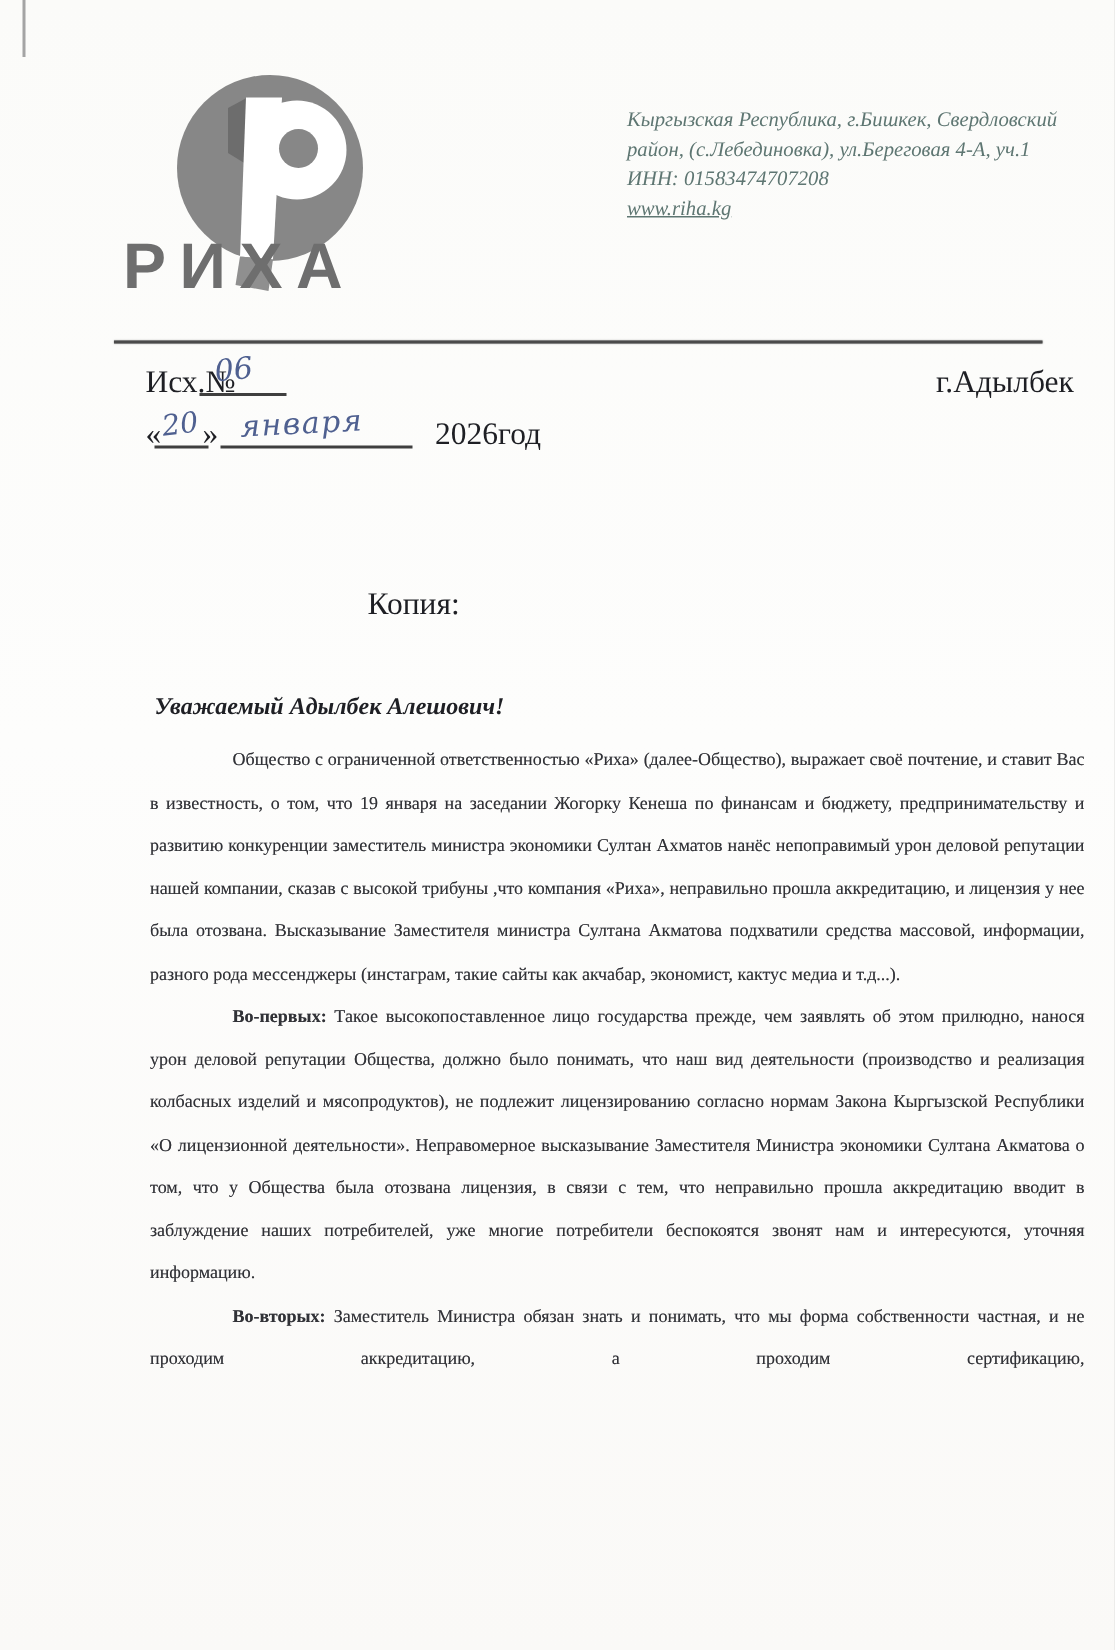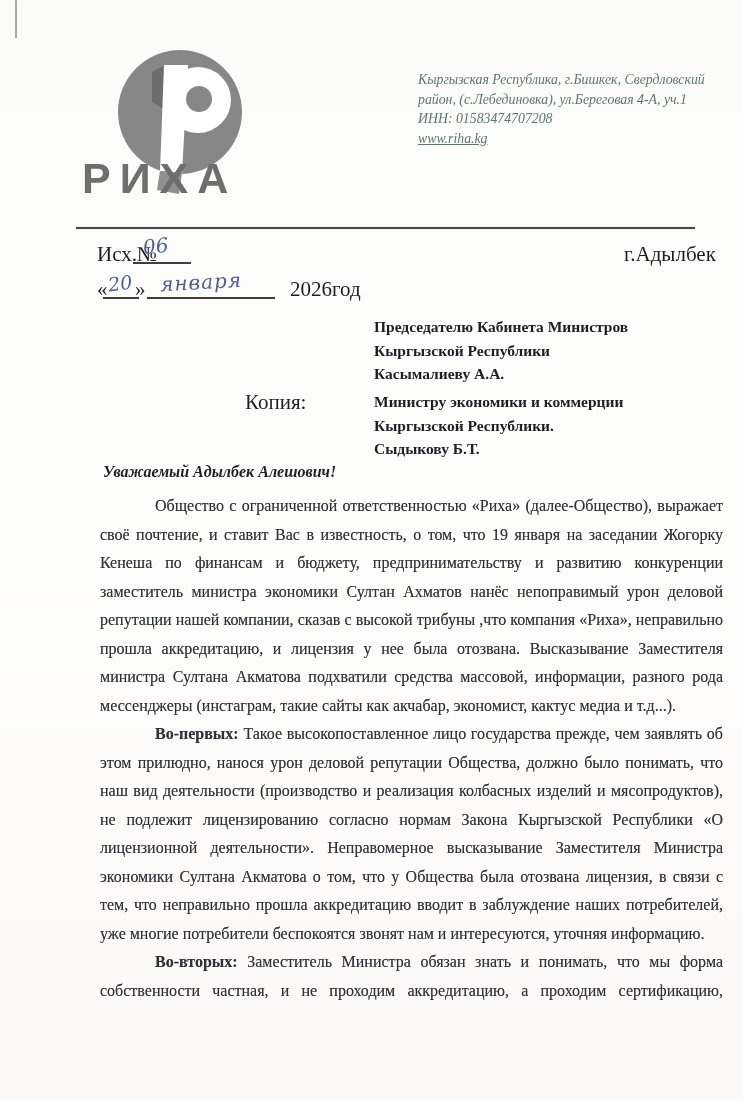--- a/index.html
+++ b/index.html
@@ -33,21 +33,21 @@
   .date-uline1{left:103px;top:297px;width:36px;}
   .date-uline2{left:147px;top:297px;width:128px;}
   .date-month{position:absolute;left:160px;top:270px;font-size:20px;letter-spacing:1px;display:inline-block;transform:rotate(-3deg);}
   .date-year{position:absolute;left:278px;top:277px;margin-left:12px;}
   .recipient{position:absolute;left:374px;top:315px;font-weight:bold;font-size:15.5px;line-height:23.5px;color:#1e1f24;}
   .copy-label{position:absolute;left:245px;top:390px;}
   .copy-block{position:absolute;left:374px;top:390px;font-weight:bold;font-size:15.5px;line-height:23.5px;color:#1e1f24;}
   .salutation{position:absolute;left:103px;top:463px;font-weight:bold;font-style:italic;font-size:16px;color:#1e1f24;}
   .body-text{
     position:absolute;left:100px;top:492px;width:623px;
-    font-size:16px;line-height:28.5px;text-align:justify;color:#313237;
+    font-size:12px;line-height:28.5px;text-align:justify;color:#313237;
     text-shadow:0 0 .4px rgba(49,50,55,.55);
   }
   .body-text p{margin:0;text-indent:55px;}
   .body-text .lead{font-weight:bold;}
   .force-justify{text-align-last:justify;}
 </style>
 </head>
 <body>
 
 <div class="page">
@@ -81,32 +81,22 @@
   <span class="printed ref-city">г.Адылбек</span>
 
   <span class="printed date-open">«</span>
   <span class="hand date-day">20</span>
   <span class="printed date-close">»</span>
   <div class="uline date-uline1"></div>
   <div class="uline date-uline2"></div>
   <span class="hand date-month">января</span>
   <span class="printed date-year">2026год</span>
 
-  <div class="recipient">
-    <div>Председателю Кабинета Министров</div>
-    <div>Кыргызской Республики</div>
-    <div>Касымалиеву А.А.</div>
-  </div>
 
   <span class="printed copy-label">Копия:</span>
-  <div class="copy-block">
-    <div>Министру экономики и коммерции</div>
-    <div>Кыргызской Республики.</div>
-    <div>Сыдыкову Б.Т.</div>
-  </div>
 
   <div class="salutation">Уважаемый Адылбек Алешович!</div>
 
   <div class="body-text">
     <p><span class="lead"></span><span>Общество с ограниченной ответственностью «Риха» (далее-Общество), выражает своё почтение, и ставит Вас в известность, о том, что 19 января на заседании Жогорку Кенеша по финансам и бюджету, предпринимательству и развитию конкуренции заместитель министра экономики Султан Ахматов нанёс непоправимый урон деловой репутации нашей компании, сказав с высокой трибуны ,что компания «Риха», неправильно прошла аккредитацию, и лицензия у нее была отозвана. Высказывание Заместителя министра Султана Акматова подхватили средства массовой, информации, разного рода мессенджеры (инстаграм, такие сайты как акчабар, экономист, кактус медиа и т.д...).</span></p>
     <p><span class="lead">Во-первых:</span><span> Такое высокопоставленное лицо государства прежде, чем заявлять об этом прилюдно, нанося урон деловой репутации Общества, должно было понимать, что наш вид деятельности (производство и реализация колбасных изделий и мясопродуктов), не подлежит лицензированию согласно нормам Закона Кыргызской Республики «О лицензионной деятельности». Неправомерное высказывание Заместителя Министра экономики Султана Акматова о том, что у Общества была отозвана лицензия, в связи с тем, что неправильно прошла аккредитацию вводит в заблуждение наших потребителей, уже многие потребители беспокоятся звонят нам и интересуются, уточняя информацию.</span></p>
     <p class="force-justify"><span class="lead">Во-вторых:</span><span> Заместитель Министра обязан знать и понимать, что мы форма собственности частная, и не проходим аккредитацию, а проходим сертификацию,</span></p>
   </div>
 
 </div>

